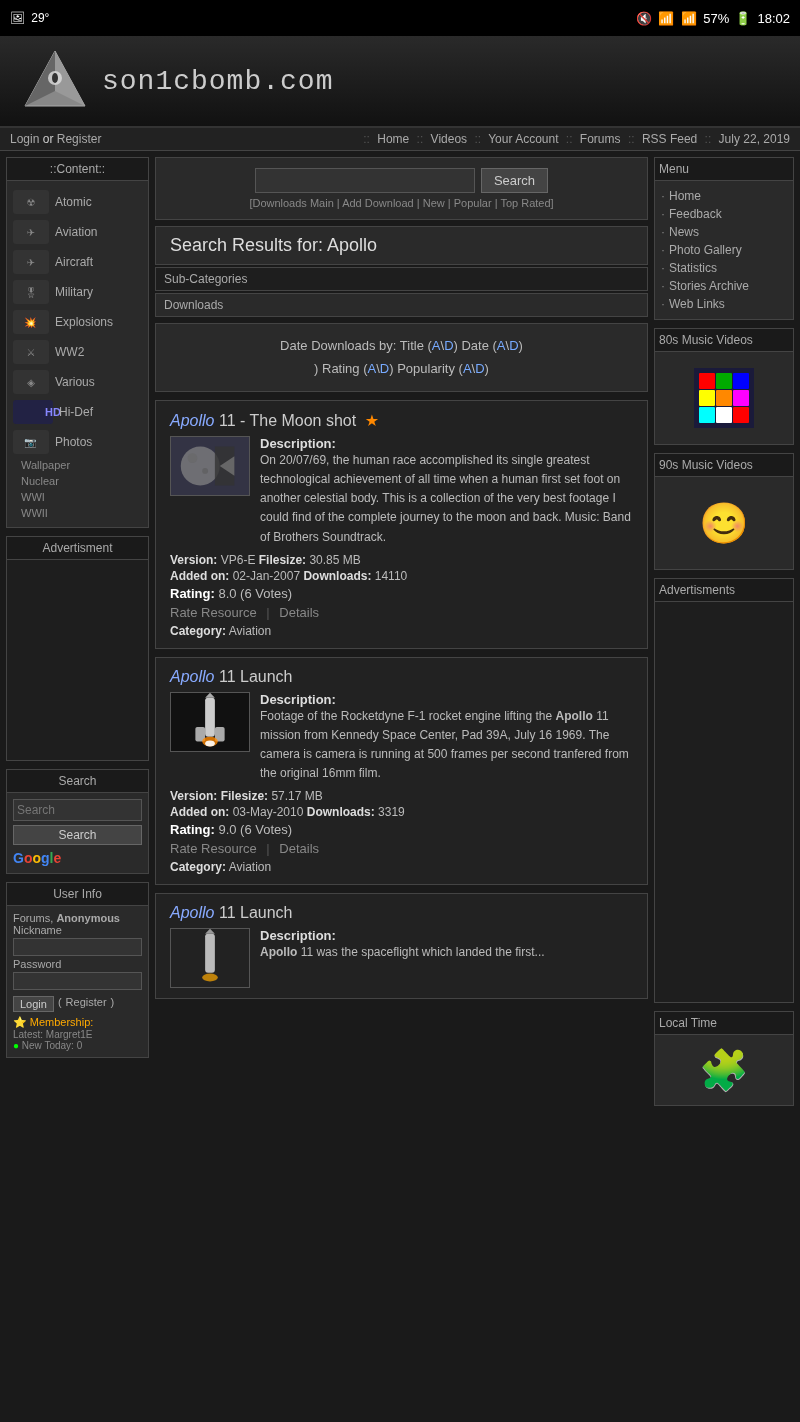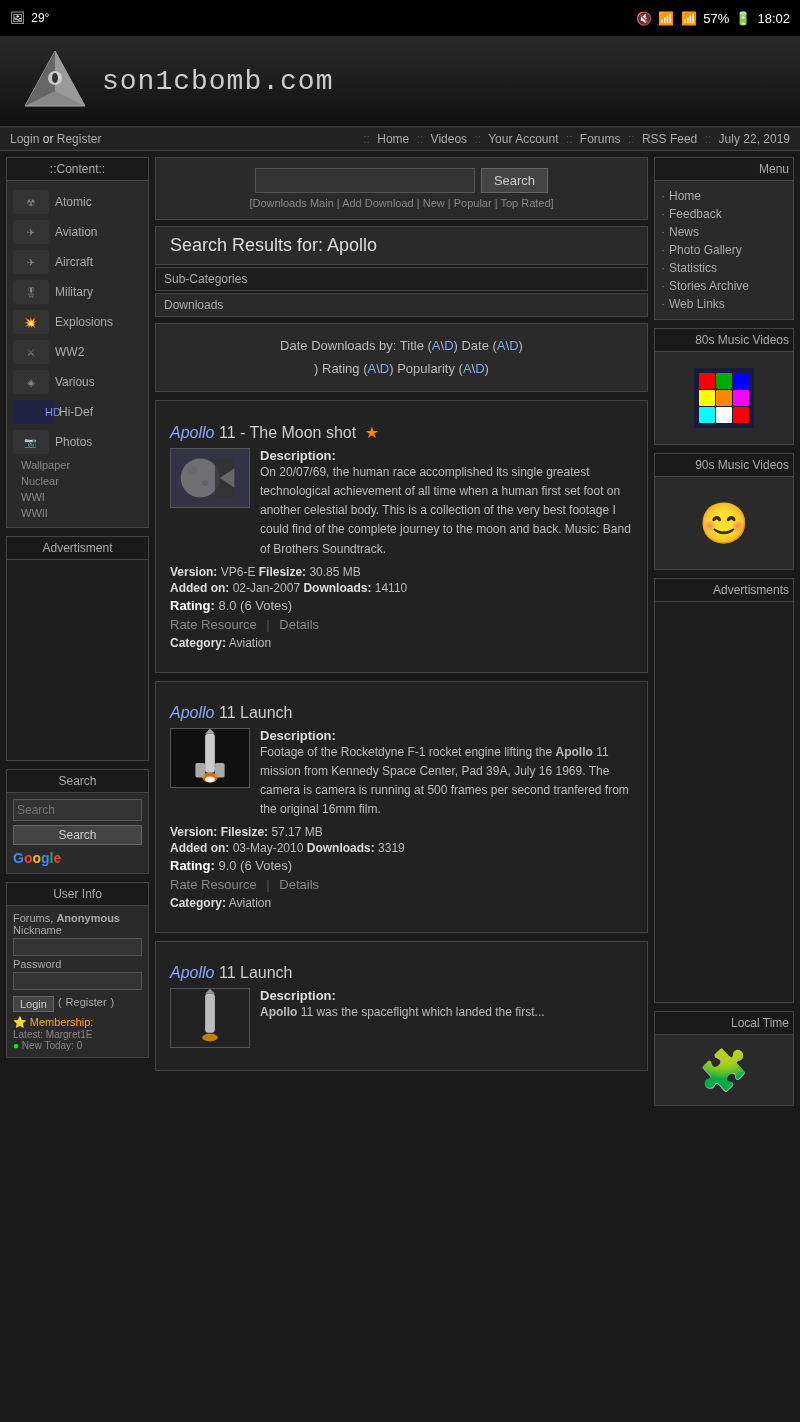--- a/index.html
+++ b/index.html
@@ -101,21 +101,21 @@
       width: 36px; height: 24px;
       background: #333;
       border-radius: 3px;
       display: flex; align-items: center; justify-content: center;
       font-size: 10px; color: #888;
       flex-shrink: 0;
     }
     .sidebar-icon.hd-badge {
       background: #224;
       color: #88f;
-      font-weight: normal;
+      font-weight: bold;
       font-size: 11px;
       padding-left: 40px;
     }
     .sidebar-sub-item {
       padding: 2px 0 2px 8px;
       color: #888;
       font-size: 11px;
       cursor: pointer;
     }
 
@@ -243,21 +243,21 @@
       color: #bbb;
       font-size: 13px;
       line-height: 1.8;
     }
     .sort-info a { color: #7af; text-decoration: none; }
 
     
     .download-item {
       background: #222;
       border: 1px solid #444;
-      padding: 22px 14px;
+      padding: 10px 14px;
       margin-bottom: 8px;
     }
     .item-title {
       font-size: 16px;
       margin-bottom: 6px;
     }
     .item-title .apollo-text { color: #88aaff; font-style: italic; }
     .item-title .rest-text { color: #ccc; }
     .item-title .star-icon { color: #f80; margin-left: 4px; }
 
@@ -301,21 +301,21 @@
       margin-left: 6px;
     }
     .right-section {
       background: #2a2a2a;
       border: 1px solid #444;
       margin-bottom: 8px;
     }
     .right-section-title {
       background: #1a1a1a;
       color: #aaa;
-      text-align: right;
+      text-align: left;
       padding: 4px;
       font-size: 12px;
       border-bottom: 1px solid #444;
     }
     .right-section-content {
       padding: 6px;
     }
     .menu-item {
       display: flex;
       align-items: center;

